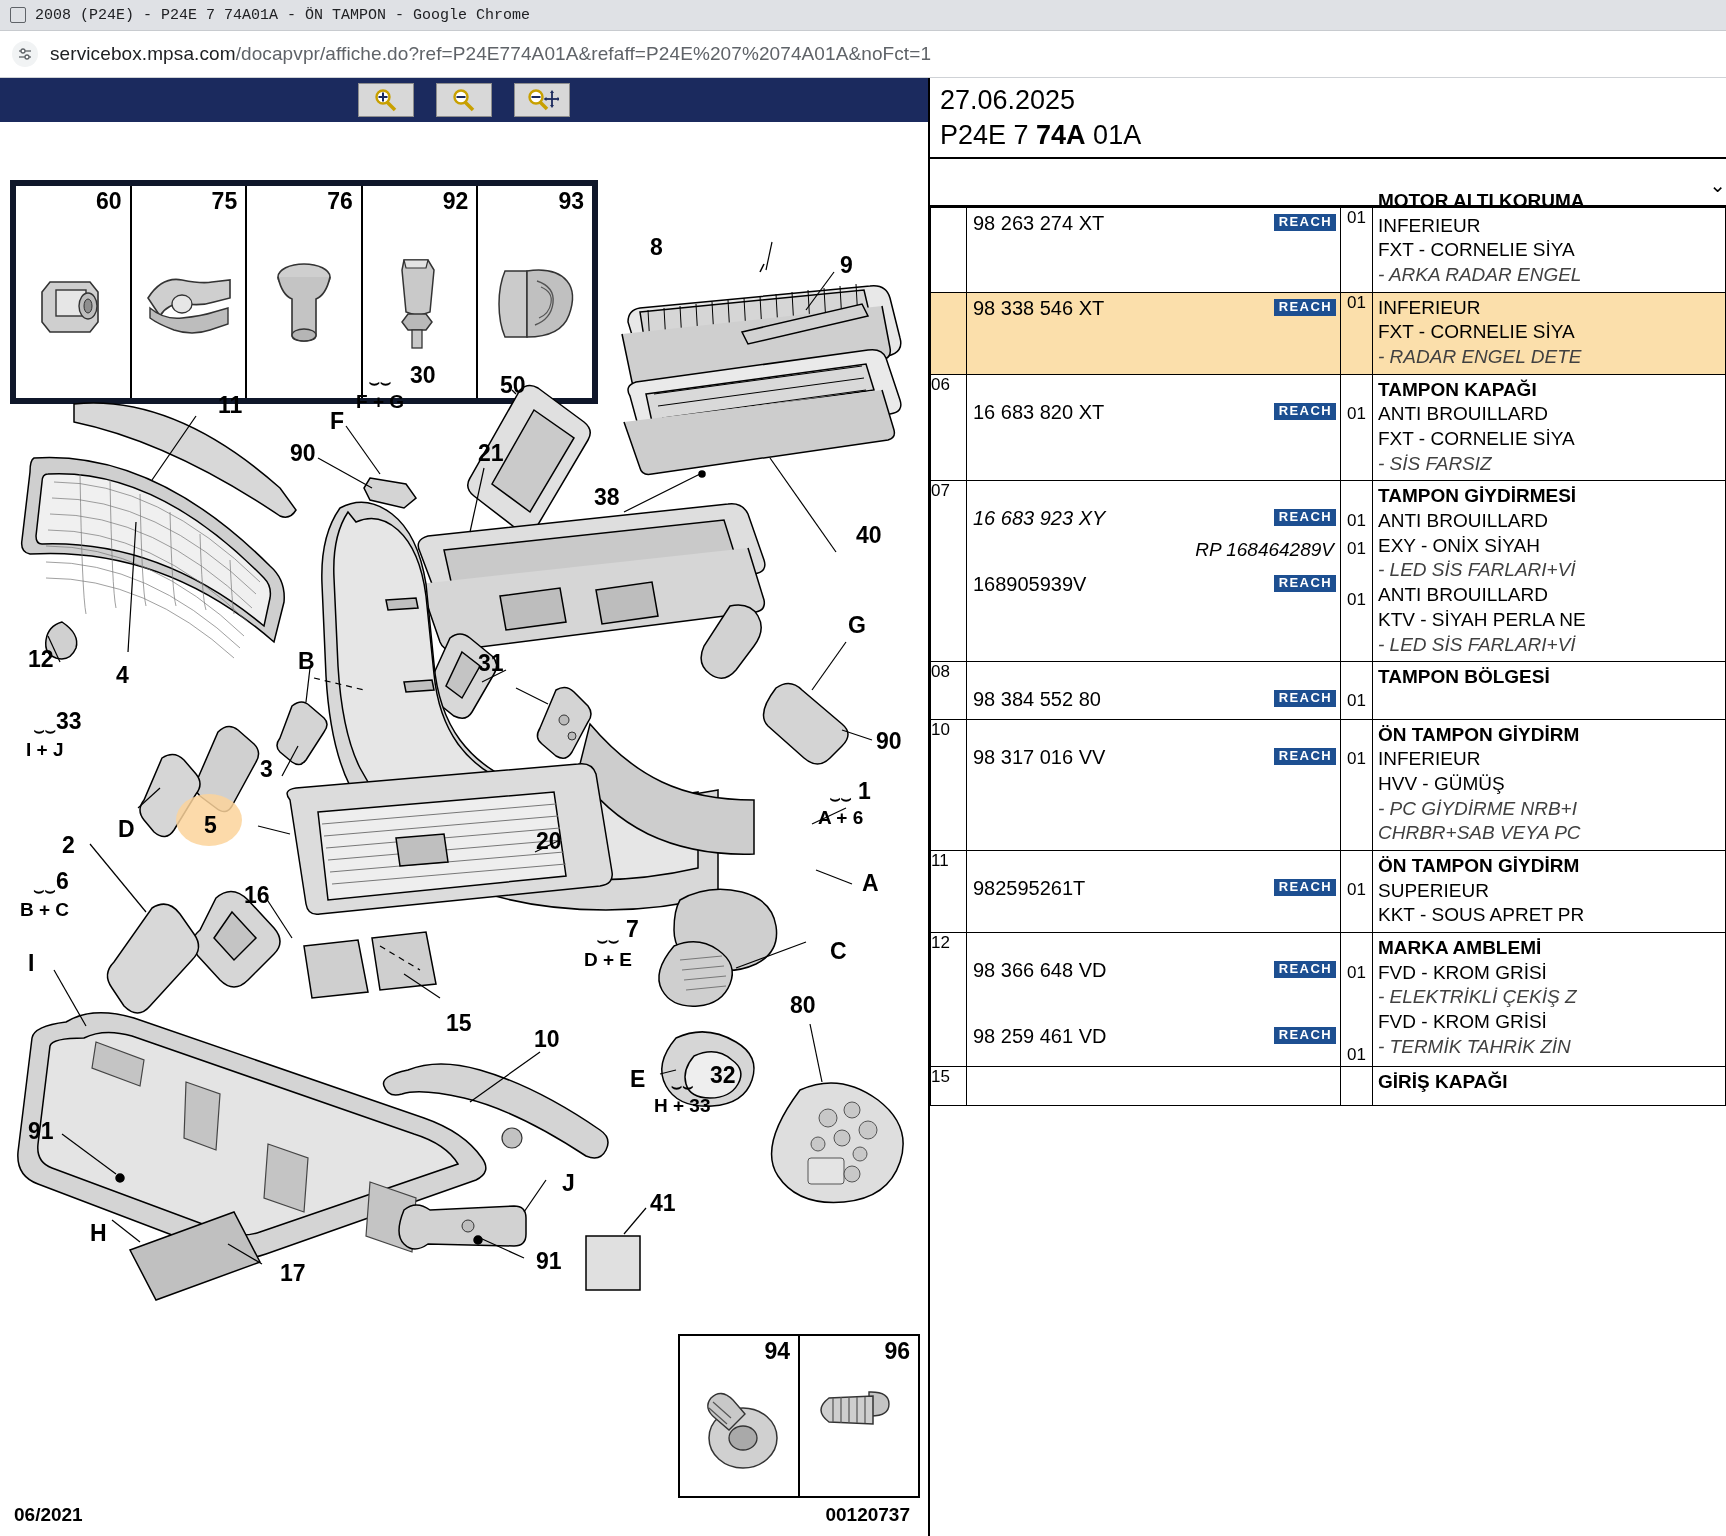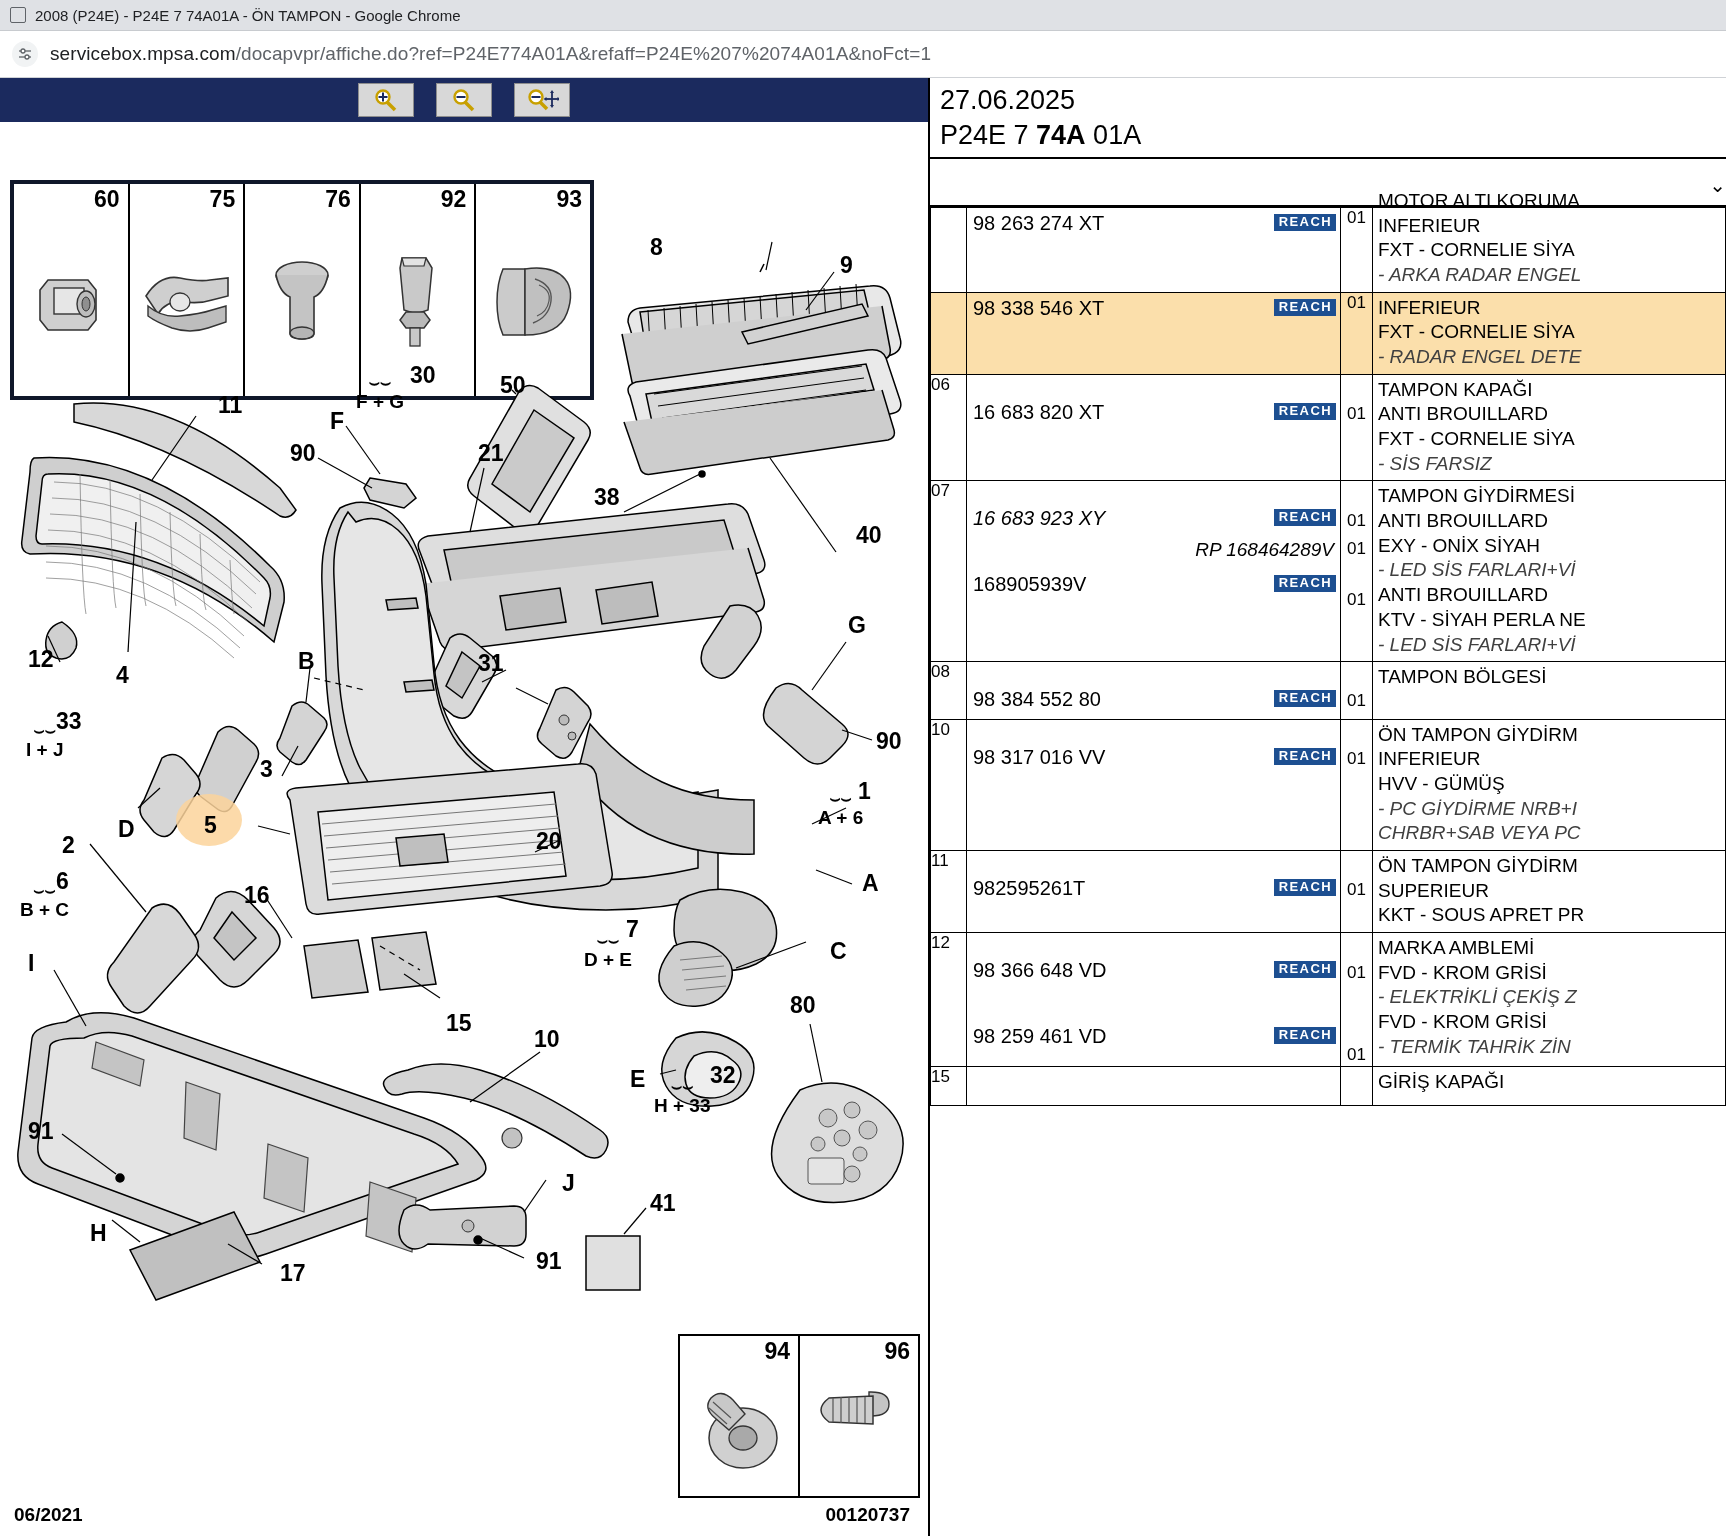--- a/index.html
+++ b/index.html
@@ -3,21 +3,21 @@
 <meta charset="utf-8">
 <style>
   html,body{margin:0;padding:0;background:#fff;}
   body{width:1726px;height:1536px;overflow:hidden;font-family:"Liberation Sans",sans-serif;}
   .browser{width:1726px;height:1536px;display:flex;flex-direction:column;}
 
   
   .titlebar{height:30px;background:#dfe1e5;display:flex;align-items:center;padding:0 10px;
             border-bottom:1px solid #c8cbcf;flex:0 0 30px;}
   .tab-ico{width:14px;height:14px;border:1.5px solid #5f6368;border-radius:2px;margin-right:9px;flex:0 0 auto;}
-  .title-text{font-size:15px;color:#202124;white-space:nowrap;}
+  .title-text{font-size:15px;color:#202124;white-space:nowrap;font-family:Liberation Mono, monospace;}
 
   .urlbar{height:46px;background:#fff;display:flex;align-items:center;padding:0 8px;
           border-bottom:1px solid #cfd2d6;flex:0 0 46px;}
   .url-lock{width:26px;height:26px;border-radius:50%;background:#f1f3f4;margin:0 12px 0 4px;
             display:flex;align-items:center;justify-content:center;flex:0 0 auto;}
   .url-lock svg{display:block;}
   .url-text{font-size:19px;color:#202124;white-space:nowrap;letter-spacing:.1px;}
   .url-text .dim{color:#5f6368;}
 
   
@@ -25,21 +25,21 @@
   .left{width:928px;flex:0 0 928px;position:relative;background:#fff;border-right:2px solid #000;}
   .right{flex:1 1 auto;position:relative;background:#fff;overflow:hidden;}
 
   
   .toolstrip{height:44px;background:#1b2a5e;display:flex;align-items:center;justify-content:center;gap:22px;}
   .zbtn{width:54px;height:32px;background:#d8d8d8;border:1px solid #8d8d8d;
         display:flex;align-items:center;justify-content:center;}
   .zbtn svg{display:block;}
 
   
-  .legendbox{position:absolute;left:10px;top:58px;width:576px;height:212px;border:4px solid #0f172a;
+  .legendbox{position:absolute;left:10px;top:58px;width:576px;height:212px;border:6px solid #0f172a;
              display:flex;background:#fff;}
   .legcell{flex:1 1 0;border-right:2px solid #000;position:relative;}
   .legcell:last-child{border-right:none;}
   .legnum{position:absolute;top:2px;right:8px;font-size:23px;font-weight:bold;color:#000;}
   .legart{position:absolute;left:0;right:0;top:28px;bottom:4px;display:flex;align-items:center;justify-content:center;}
 
   
   .drawing{position:absolute;left:0;top:44px;right:0;bottom:0;overflow:hidden;}
   .lbl{position:absolute;font-weight:bold;color:#000;font-size:23px;white-space:nowrap;}
   .brace{position:absolute;font-size:19px;font-weight:bold;color:#000;text-align:center;white-space:nowrap;line-height:1.05;}
@@ -67,21 +67,21 @@
   table.parts td{border:1px solid #000;vertical-align:top;padding:0;}
   td.idx{font-size:17px;padding:3px 0 0 4px;text-align:left;}
   td.qty{font-size:17px;padding:3px 0 0 3px;text-align:center;}
   .refwrap{display:flex;align-items:flex-start;justify-content:space-between;padding:4px 4px 4px 6px;min-height:26px;}
   .refnum{font-size:20px;color:#000;white-space:nowrap;}
   .refnum.ital{font-style:italic;}
   .reach{background:#1d4f91;color:#fff;font-size:13px;font-weight:bold;letter-spacing:1.4px;
          padding:1px 4px 1px 5px;line-height:1.15;align-self:flex-start;margin-top:2px;}
   .rp{font-size:19px;font-style:italic;text-align:right;padding:2px 6px 4px 0;white-space:nowrap;}
   .desc{padding:3px 4px 4px 5px;}
-  .d-title{font-size:19px;font-weight:normal;color:#000;white-space:nowrap;line-height:1.3;}
+  .d-title{font-size:19px;font-weight:bold;color:#000;white-space:nowrap;line-height:1.3;}
   .d-line{font-size:19px;color:#000;white-space:nowrap;line-height:1.3;}
   .d-green{font-size:19px;color:#404040;font-style:italic;white-space:nowrap;line-height:1.3;}
   tr.hirow td{background:#fbdfab;}
 </style>
 </head>
 <body>
 
 <div class="browser">
 
   <div class="titlebar">

